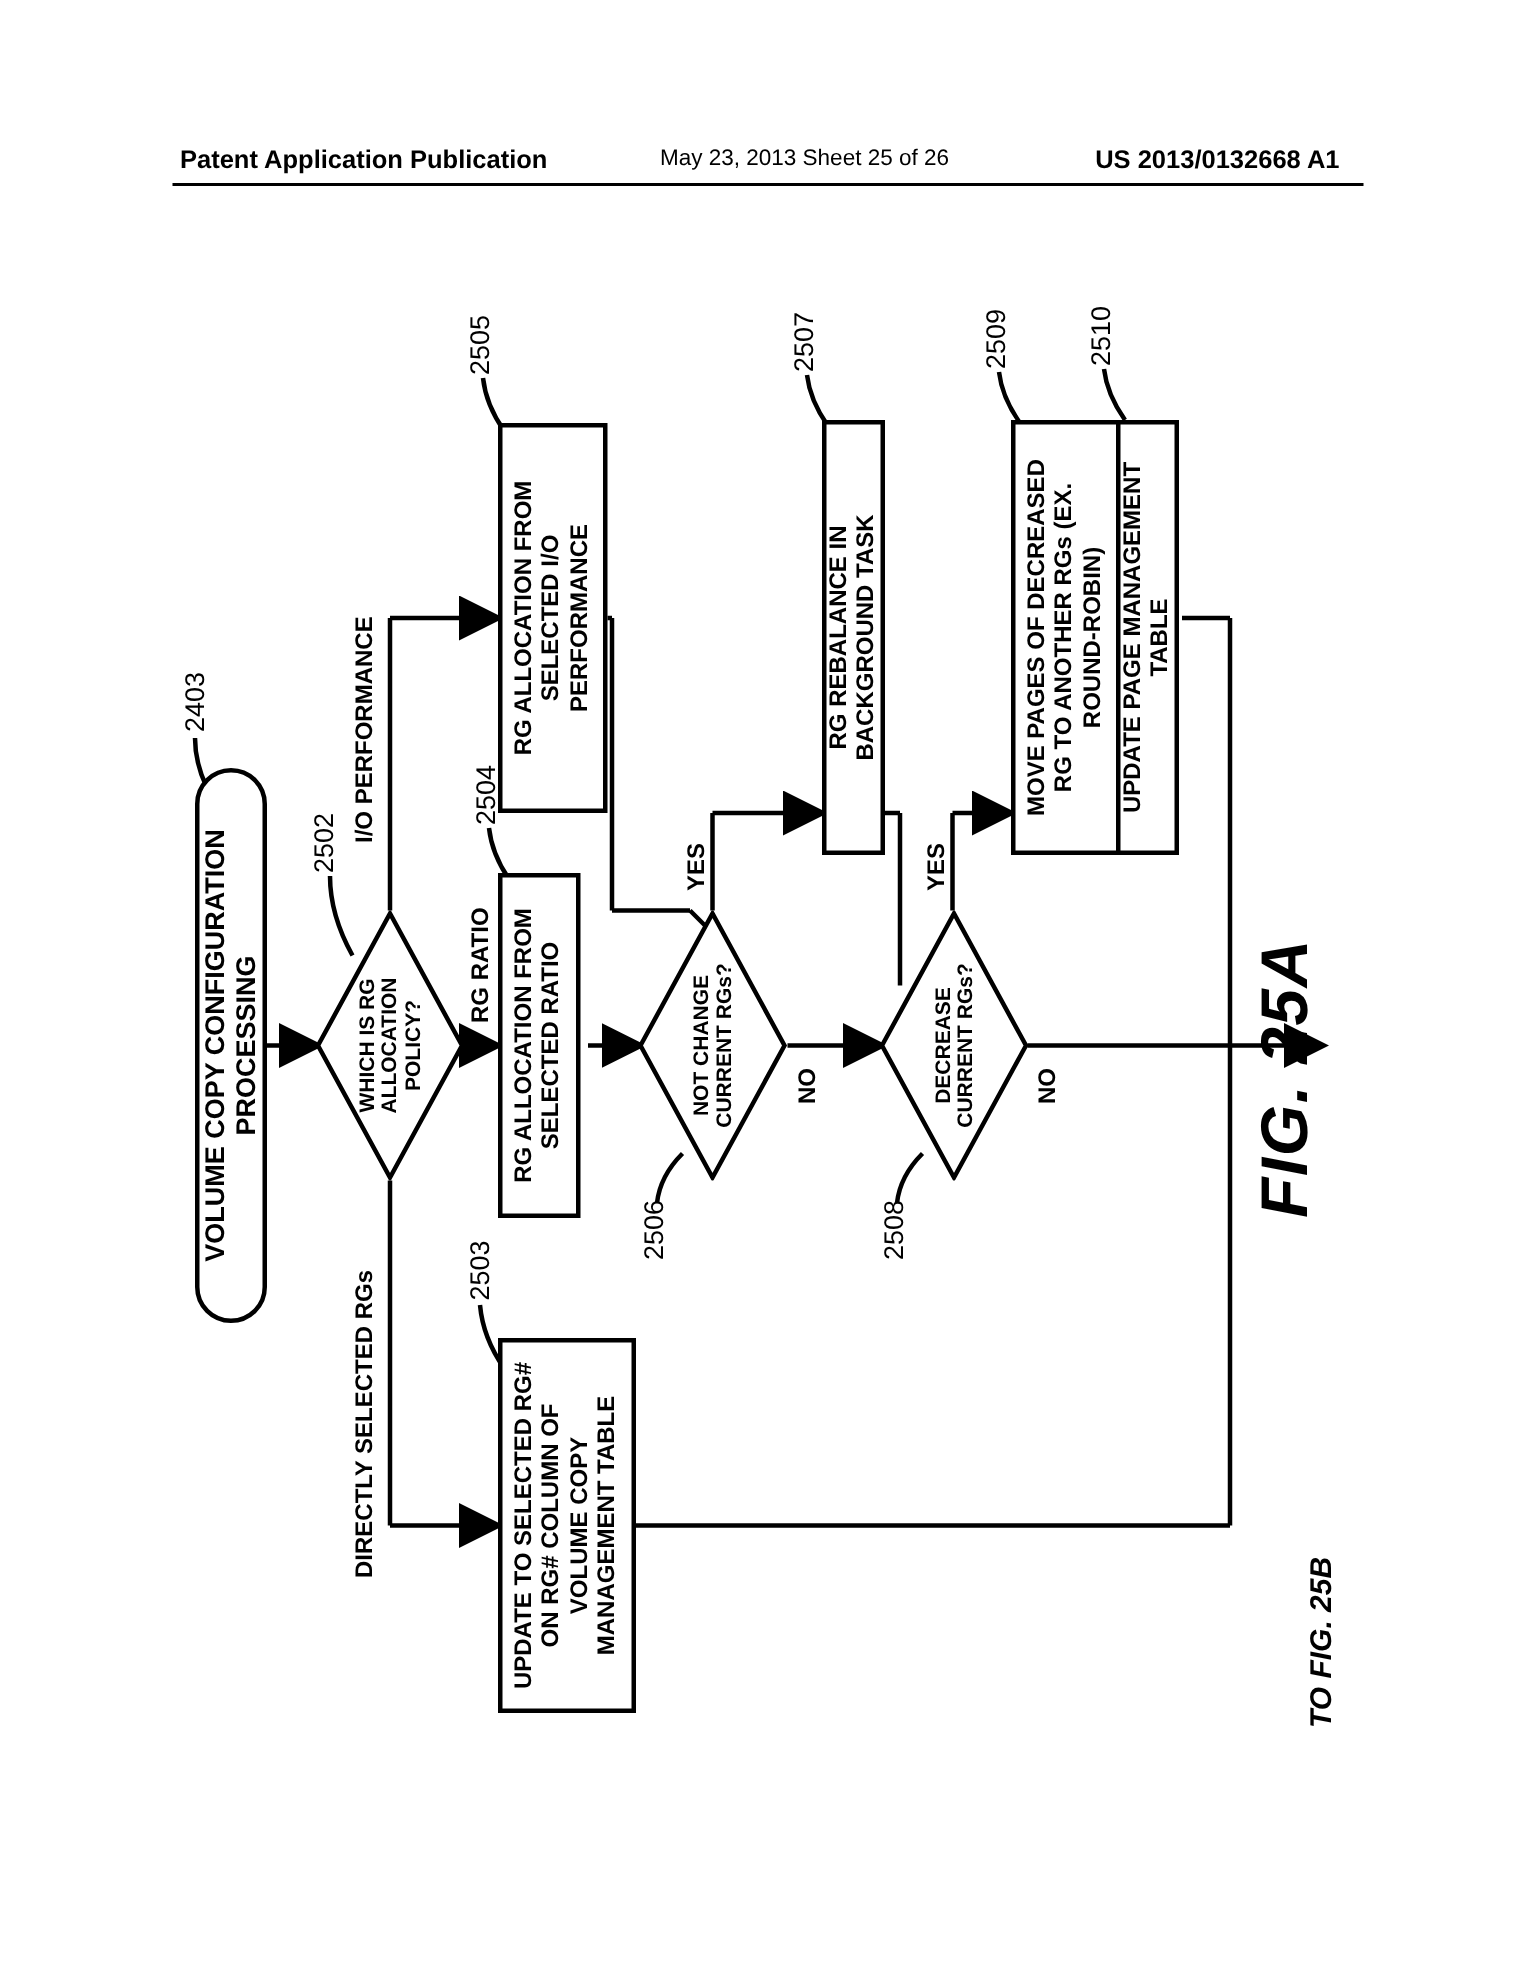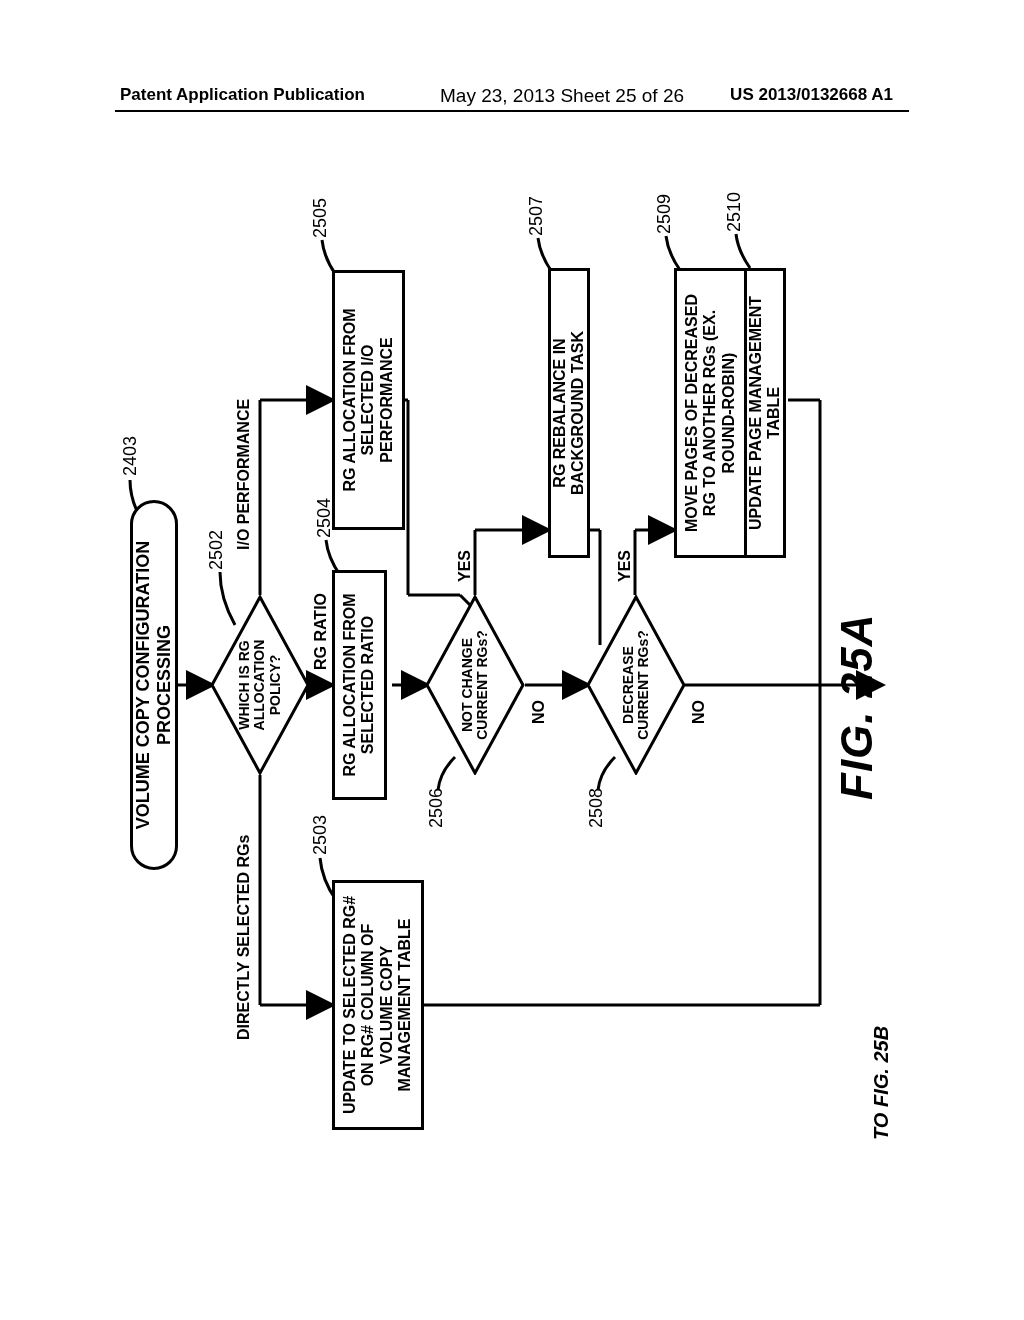--- a/index.html
+++ b/index.html
@@ -1,22 +1,22 @@
 <!DOCTYPE html>
 <html><head>
 <meta charset="utf-8">
 <style>
   * { box-sizing: border-box; margin: 0; padding: 0; }
   html, body { width: 1024px; height: 1320px; font-family: Arial, Helvetica, sans-serif; background: #fff; color: #000; }
-  .page { position: relative; width: 1024px; height: 932px; }
+  .page { position: relative; width: 1024px; height: 932px; margin-top: 12px; }
 
   
   .hdr { position: absolute; top: 85px; left: 0; right: 0; }
   .hdr .left  { position: absolute; left: 120px; font-weight: bold; font-size: 17px; }
-  .hdr .mid   { position: absolute; left: 440px; font-size: 19px; }
+  .hdr .mid   { position: absolute; left: 440px; font-size: 15px; }
   .hdr .right { position: absolute; right: 131px; font-weight: bold; font-size: 17px; }
   .rule { position: absolute; top: 110px; left: 115px; right: 115px; height: 2px; background: #000; }
 
   
   .stage-wrap { position: absolute; top: 200px; left: 120px; width: 780px; height: 970px; }
   .stage {
     position: absolute;
     
     width: 970px; height: 780px;
     top: 970px; left: 0;

